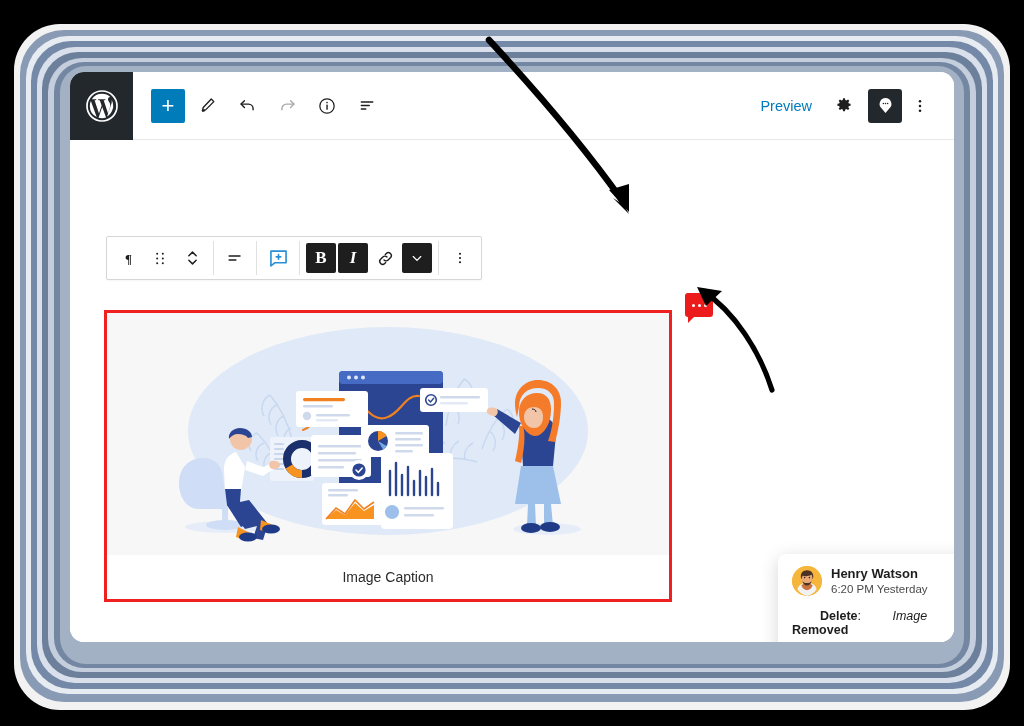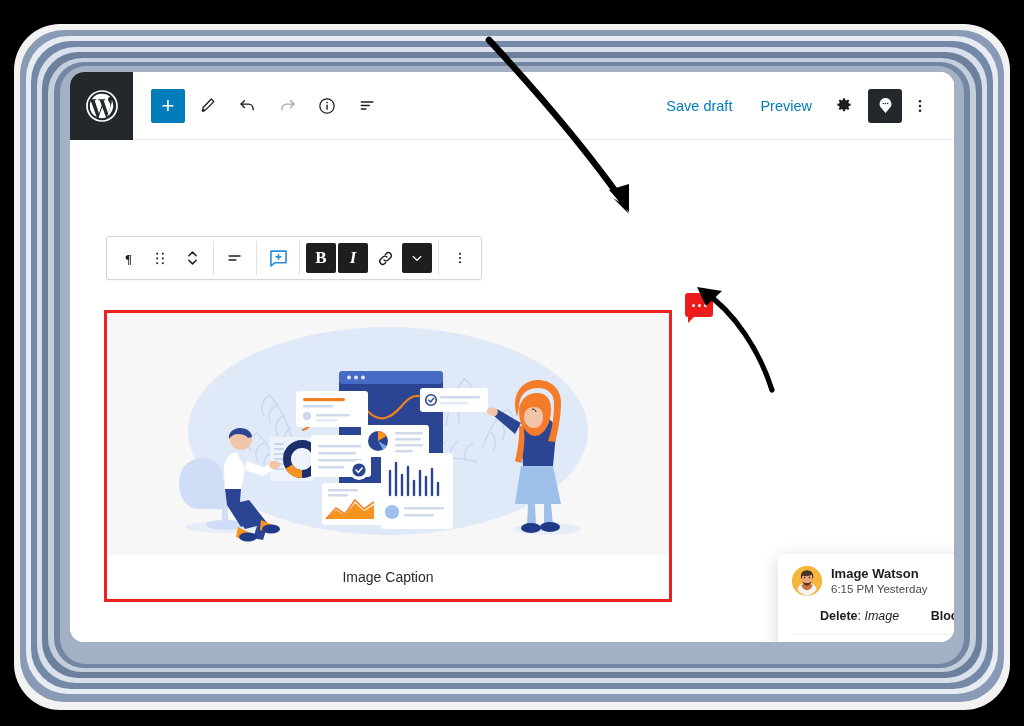--- a/index.html
+++ b/index.html
@@ -158,21 +158,21 @@
     width: 30px; height: 30px; border-radius: 50%;
     background: #f6b63c; position: relative; overflow: hidden; flex: 0 0 auto;
   }
   .cp-name { font-size: 13px; font-weight: 700; color: #1d1d1d; line-height: 1.25; }
   .cp-time { font-size: 11.5px; color: #4a4a4a; line-height: 1.35; }
   .cp-body {
     margin-top: 11px; font-size: 12.5px; color: #1d1d1d;
     padding-bottom: 11px; border-bottom: 1px solid #eee;
   }
   .cp-body b { font-weight: 700; padding-left: 28px; }
-  .cp-body i { font-style: italic; }
+  .cp-body i { font-style: italic; margin-left: 28px; }
 </style>
 </head>
 <body>
 
 <div id="root">
 
   <div class="glow-layer gl1"></div>
   <div class="glow-layer gl2"></div>
   <div class="glow-layer gl3"></div>
   <div class="glow-layer gl4"></div>
@@ -228,21 +228,20 @@
         </button>
 
         <button class="tb-btn">
           <svg width="21" height="21" viewBox="0 0 24 24">
               <path d="M5 8h13M5 12h9M5 16h5" stroke="#1e1e1e" stroke-width="1.7" stroke-linecap="round"></path>
             </svg>
         </button>
       </div>
 
       <div class="tb-right">
-        <button class="link-btn">Save draft</button>
         <button class="link-btn">Preview</button>
 
         <button class="icon-btn">
           <svg width="20" height="20" viewBox="0 0 24 24">
             <path fill="#1e1e1e" d="M12 8.2a3.8 3.8 0 1 0 0 7.6 3.8 3.8 0 0 0 0-7.6Zm0 5.8a2 2 0 1 1 0-4 2 2 0 0 1 0 4Z"></path>
             <path fill="#1e1e1e" d="M13.1 2.6h-2.2l-.4 2.1-1.5.6-1.8-1.2-1.6 1.6 1.2 1.8-.6 1.5-2.1.4v2.2l2.1.4.6 1.5-1.2 1.8 1.6 1.6 1.8-1.2 1.5.6.4 2.1h2.2l.4-2.1 1.5-.6 1.8 1.2 1.6-1.6-1.2-1.8.6-1.5 2.1-.4v-2.2l-2.1-.4-.6-1.5 1.2-1.8-1.6-1.6-1.8 1.2-1.5-.6-.4-2.1Z"></path>
           </svg>
         </button>
 
         <button class="icon-btn dark">
@@ -492,22 +491,22 @@
               <path d="M15 16.5c-5 0-9 3-9.6 6.8A15 15 0 0 0 15 30a15 15 0 0 0 9.6-6.7c-.6-3.8-4.6-6.8-9.6-6.8Z" fill="#f1f2f4"></path>
               <path d="M9.3 19.6c1.3 3 3.3 4.6 5.7 4.6s4.4-1.6 5.7-4.6l-2.3-2.2h-6.8l-2.3 2.2Z" fill="#c9743f"></path>
               <ellipse cx="15" cy="12.2" rx="5.4" ry="6.3" fill="#e8a878"></ellipse>
               <path d="M15 4.2c-4 0-6.2 2.8-6.2 6.1 0 1.2.2 2.2.5 3l1.3-3.5c2.5.6 6.6.5 9.2-1l.9 4.5c.4-.9.6-2 .6-3 0-3.3-2.3-6.1-6.3-6.1Z" fill="#4b3324"></path>
               <path d="M10.4 15.2c.6 2.6 2.3 4.3 4.6 4.3s4-1.7 4.6-4.3c-1 1.2-2.7 1.9-4.6 1.9s-3.6-.7-4.6-1.9Z" fill="#4b3324"></path>
               <circle cx="12.6" cy="11.6" r="0.8" fill="#3b2a1d"></circle>
               <circle cx="17.4" cy="11.6" r="0.8" fill="#3b2a1d"></circle>
             </svg>
           </div>
           <div>
-            <div class="cp-name">Image Watson</div>
-            <div class="cp-time">6:15 PM Yesterday</div>
+            <div class="cp-name">Henry Watson</div>
+            <div class="cp-time">6:20 PM Yesterday</div>
           </div>
 
         </div>
 
         <div class="cp-body">
           <b>Delete</b><span>:</span><i> Image</i><b> Block Removed</b>
         </div>
 
       </div>
 

